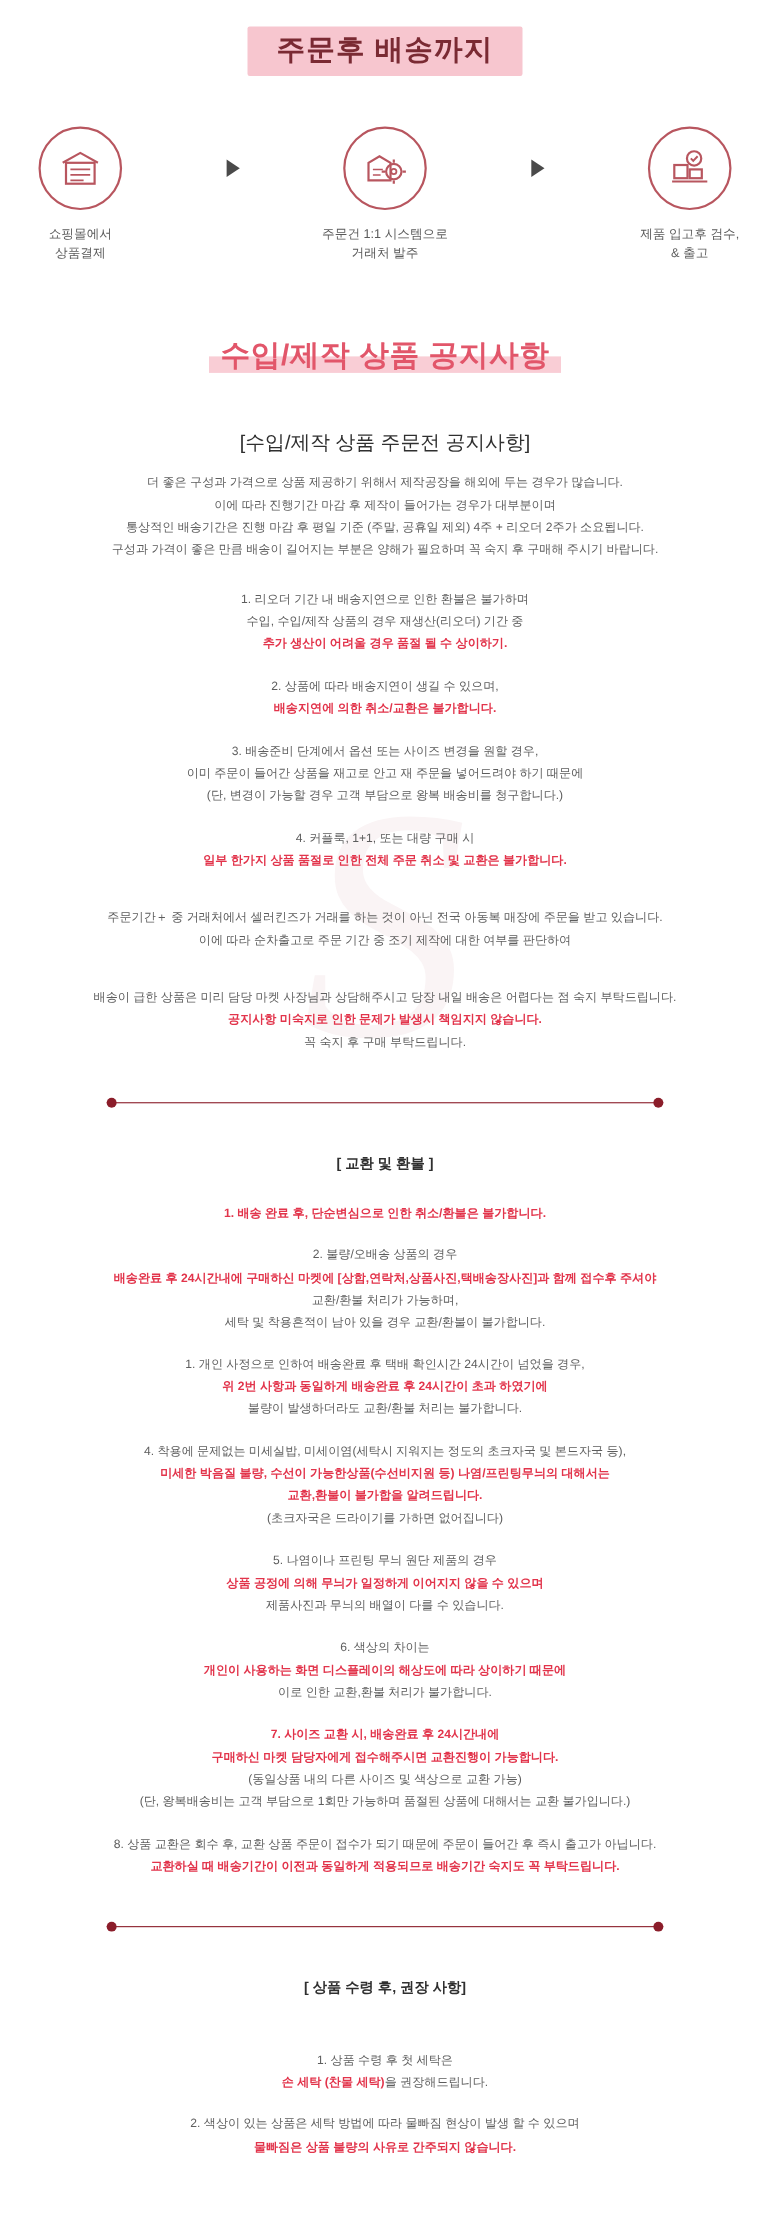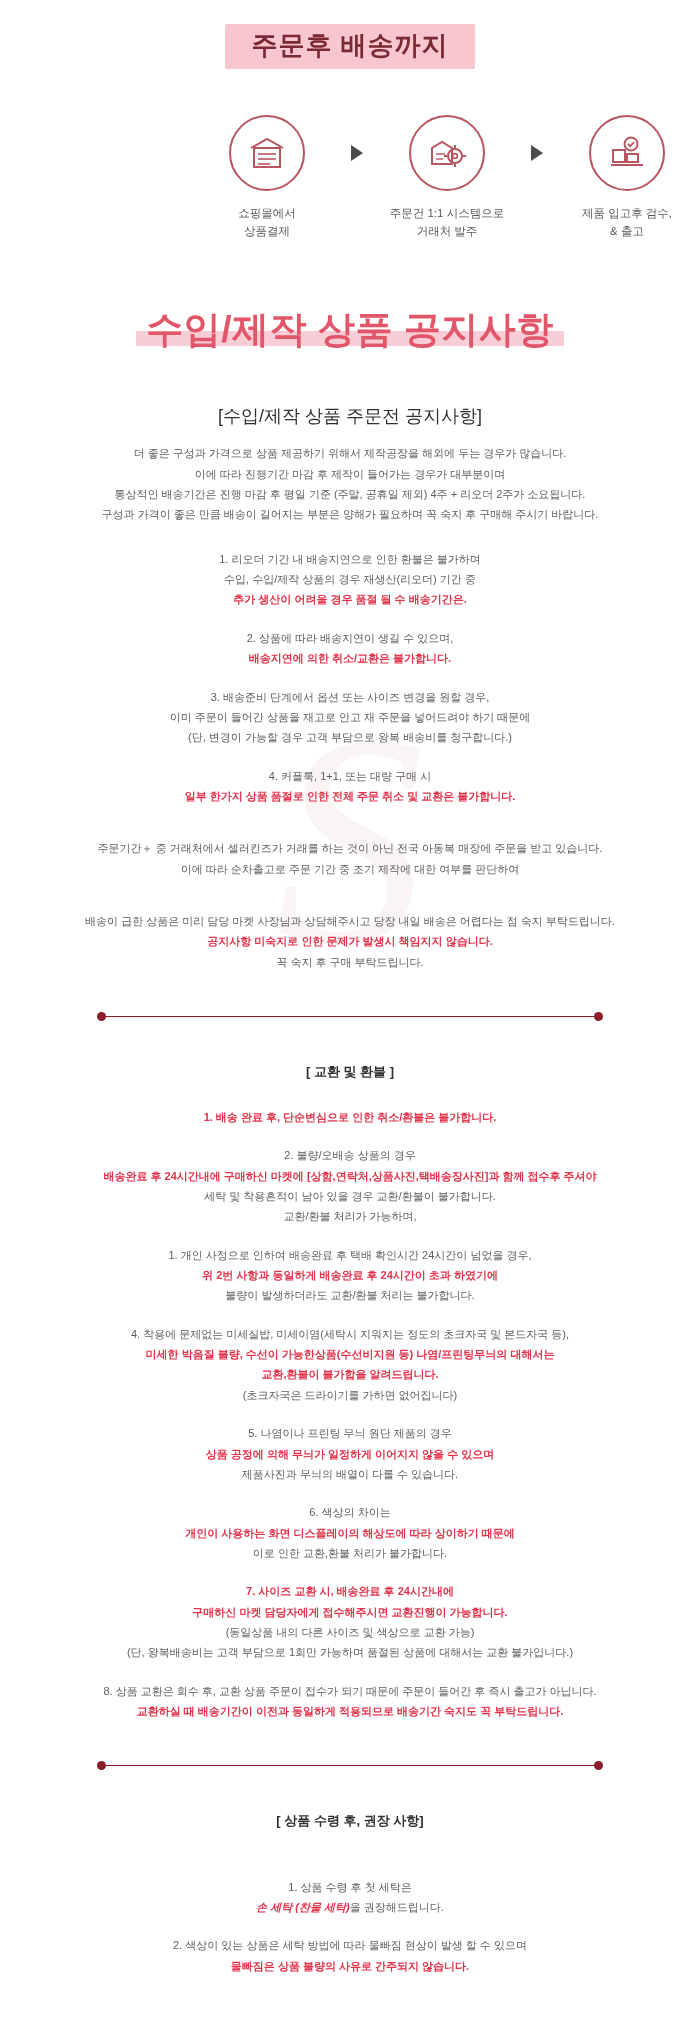--- a/index.html
+++ b/index.html
@@ -53,21 +53,21 @@
     font-size: 26px;
     font-weight: bold;
     color: #7a2a33;
     letter-spacing: 1px;
     line-height: 1.2;
   }
 
   
   .steps {
     display: flex;
-    justify-content: flex-end;
+    justify-content: space-between;
     align-items: flex-start;
     gap: 0px;
     margin-top: 46px;
   }
   .step {
     width: 146px;
     text-align: center;
   }
   .step-circle {
     width: 76px;
@@ -104,21 +104,21 @@
   }
 
   
   .section-title-wrap {
     text-align: center;
     margin-top: 62px;
   }
   .section-title {
     display: inline-block;
     position: relative;
-    font-size: 37px;
+    font-size: 27px;
     font-weight: bold;
     color: #e2566a;
     padding: 2px 10px;
     letter-spacing: 0.5px;
     text-align: right;
   }
   .section-title::before {
     content: "";
     position: absolute;
     left: 0; right: 0;
@@ -138,21 +138,20 @@
   }
   .para {
     font-size: 11px;
     color: #5d5d5d;
     line-height: 1.85;
     white-space: pre-line;
   }
   .red {
     color: #e2344b;
     font-weight: bold;
-    font-style: italic;
   }
   .redline {
     font-size: 11px;
     color: #e2344b;
     font-weight: bold;
     line-height: 1.85;
     white-space: pre-line;
   }
   .spacer-12 { height: 12px; }
   .spacer-18 { height: 18px; }
@@ -274,21 +273,21 @@
       <div class="para">더 좋은 구성과 가격으로 상품 제공하기 위해서 제작공장을 해외에 두는 경우가 많습니다.
 이에 따라 진행기간 마감 후 제작이 들어가는 경우가 대부분이며
 통상적인 배송기간은 진행 마감 후 평일 기준 (주말, 공휴일 제외) 4주 + 리오더 2주가 소요됩니다.
 구성과 가격이 좋은 만큼 배송이 길어지는 부분은 양해가 필요하며 꼭 숙지 후 구매해 주시기 바랍니다.</div>
 
       <div class="spacer-24"></div>
 
       <div>
         <div class="para">1. 리오더 기간 내 배송지연으로 인한 환불은 불가하며</div>
         <div class="para">수입, 수입/제작 상품의 경우 재생산(리오더) 기간 중</div>
-        <div class="redline">추가 생산이 어려울 경우 품절 될 수 배송기간은.</div>
+        <div class="redline">추가 생산이 어려울 경우 품절 될 수 상이하기.</div>
       </div>
 
       <div class="spacer-18"></div>
 
       <div>
         <div class="para">2. 상품에 따라 배송지연이 생길 수 있으며,</div>
         <div class="redline">배송지연에 의한 취소/교환은 불가합니다.</div>
       </div>
 
       <div class="spacer-18"></div>
@@ -333,22 +332,22 @@
       <div class="spacer-24"></div>
 
       <div>
         <div class="redline">1. 배송 완료 후, 단순변심으로 인한 취소/환불은 불가합니다.</div>
       </div>
       <div class="spacer-18"></div>
 
       <div>
         <div class="para">2. 불량/오배송 상품의 경우</div>
         <div class="redline">배송완료 후 24시간내에 구매하신 마켓에 [상함,연락처,상품사진,택배송장사진]과 함께 접수후 주셔야</div>
+        <div class="para">교환/환불 처리가 가능하며,</div>
         <div class="para">세탁 및 착용흔적이 남아 있을 경우 교환/환불이 불가합니다.</div>
-        <div class="para">교환/환불 처리가 가능하며,</div>
       </div>
       <div class="spacer-18"></div>
 
       <div>
         <div class="para">1. 개인 사정으로 인하여 배송완료 후 택배 확인시간 24시간이 넘었을 경우,</div>
         <div class="redline">위 2번 사항과 동일하게 배송완료 후 24시간이 초과 하였기에</div>
         <div class="para">불량이 발생하더라도 교환/환불 처리는 불가합니다.</div>
       </div>
       <div class="spacer-18"></div>
 

